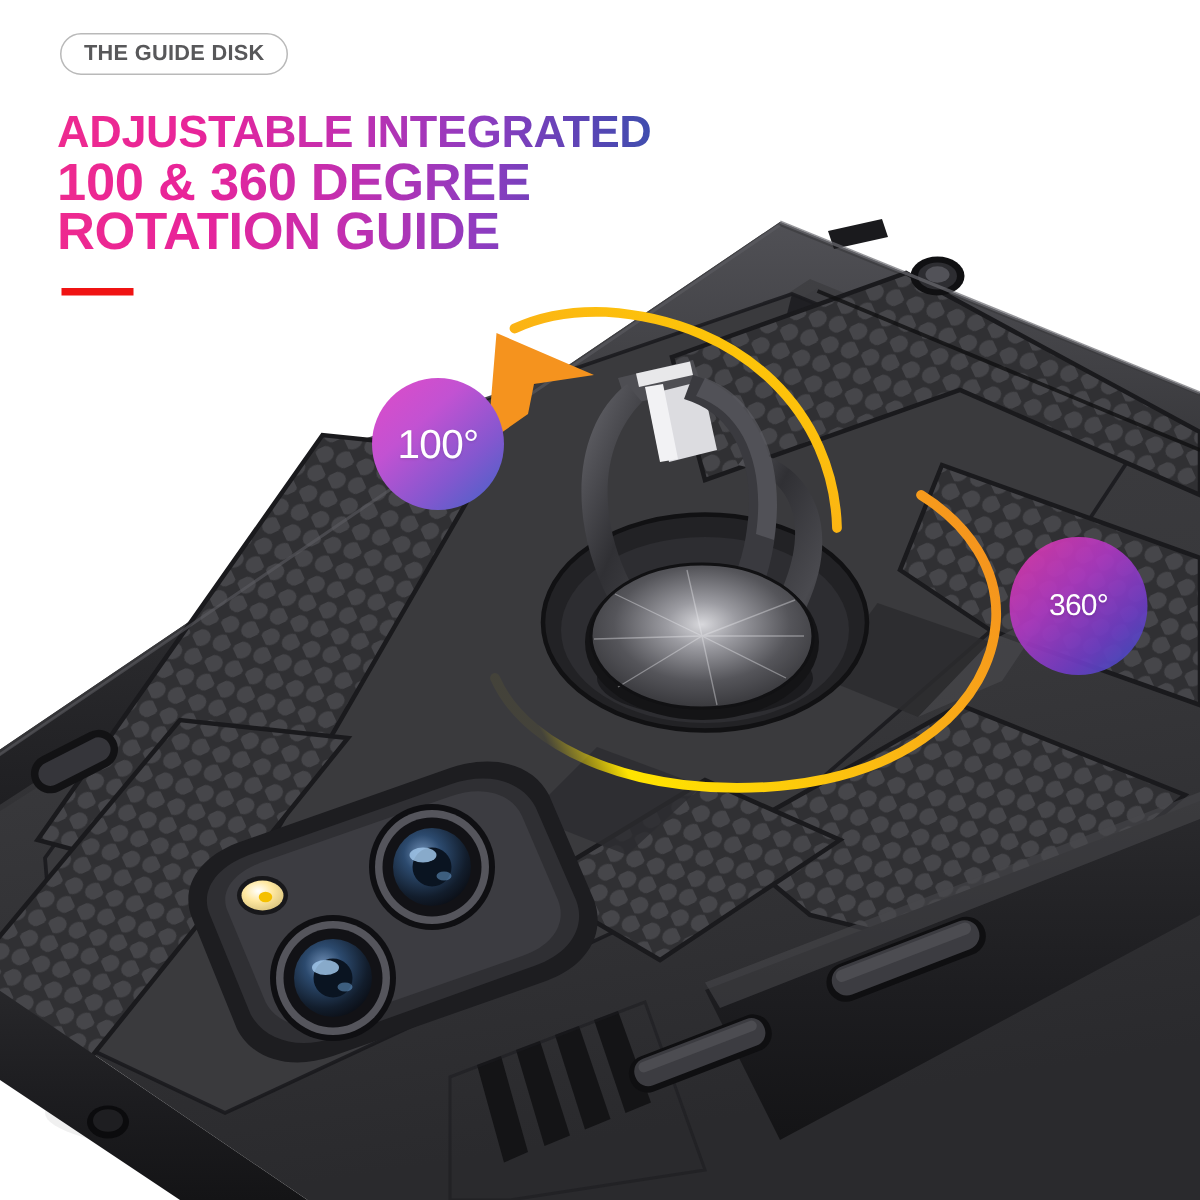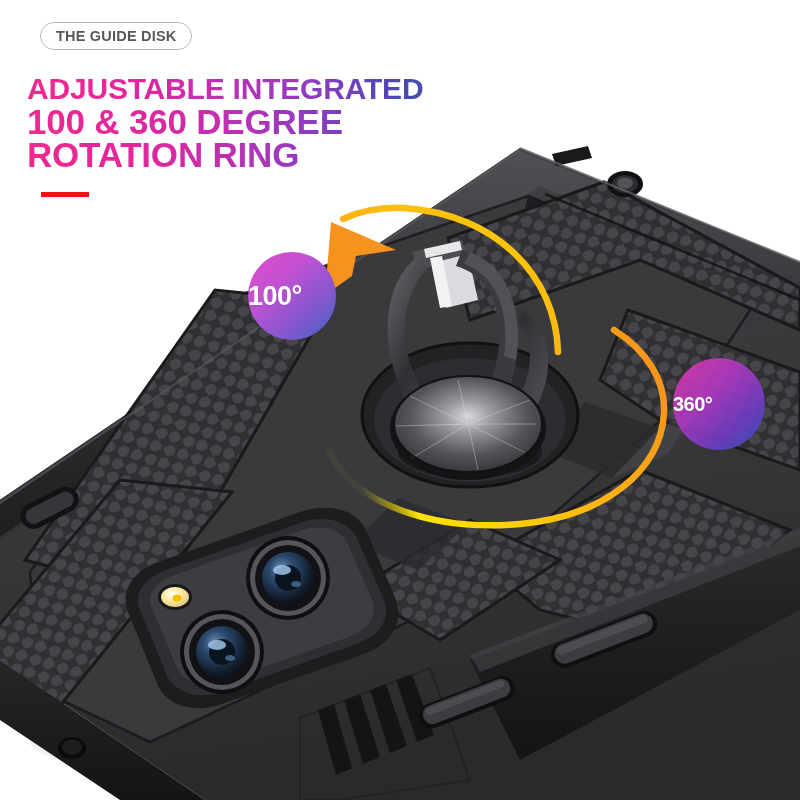--- a/index.html
+++ b/index.html
@@ -39,21 +39,21 @@
     font-size: 14.5px;
     font-weight: bold;
     letter-spacing: 0.2px;
     color: #58585a;
     white-space: nowrap;
   }
 
   
   #headline {
     position: absolute;
-    left: 27px; top: 72px;
+    left: 38px; top: 72px;
     width: 460px;
     z-index: 40;
   }
   #headline .hl {
     display: block;
     font-size: 30px;
     line-height: 33px;
     font-weight: bold;
     letter-spacing: -0.2px;
     white-space: nowrap;
@@ -73,24 +73,24 @@
     left: 41px; top: 192px;
     width: 48px; height: 5px;
     background: #f01313;
     z-index: 40;
   }
 
   
   .deg-bubble {
     position: absolute;
     border-radius: 50%;
-    display: flex; align-items: center; justify-content: flex-start;
+    display: flex; align-items: center; justify-content: center;
     z-index: 35;
     color: #ffffff;
-    font-weight: bold;
+    font-weight: normal;
     letter-spacing: -0.5px;
     text-shadow: 0 1px 2px rgba(0,0,0,.12);
   }
   #bubble-100 {
     left: 248px; top: 252px;
     width: 88px; height: 88px;
     font-size: 27px;
     background: linear-gradient(138deg, #e04bc8 0%, #c252d2 35%, #8457cf 68%, #4064c6 100%);
   }
   #bubble-360 {
@@ -353,21 +353,21 @@
     </g>
   </svg>
 
   <div id="guide-badge">
     <span class="txt">THE GUIDE DISK</span>
   </div>
 
   <div id="headline">
     <span class="hl">ADJUSTABLE INTEGRATED</span>
     <span class="hl hl-2">100 &amp; 360 DEGREE</span>
-    <span class="hl hl-2">ROTATION RING</span>
+    <span class="hl hl-2">ROTATION GUIDE</span>
   </div>
 
   <div id="red-rule"></div>
 
   <div class="deg-bubble" id="bubble-100">
     <span>100°</span>
   </div>
 
   <div class="deg-bubble" id="bubble-360">
     <span>360°</span>

